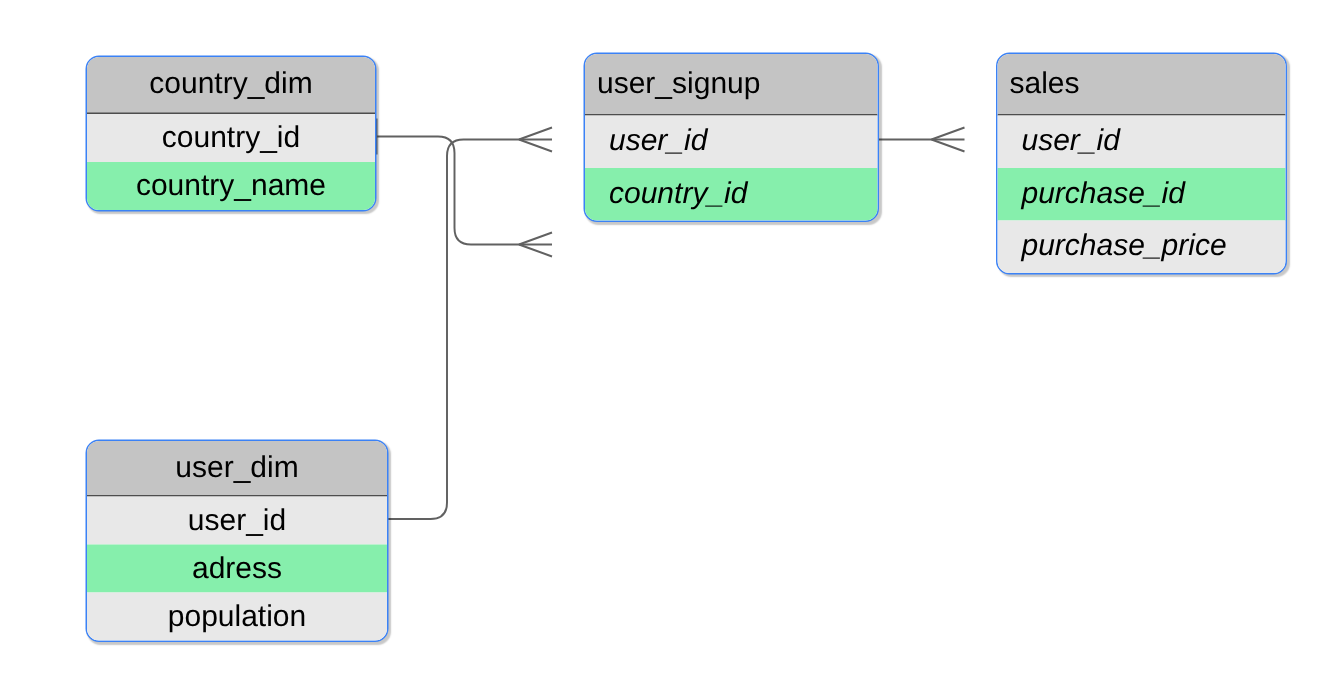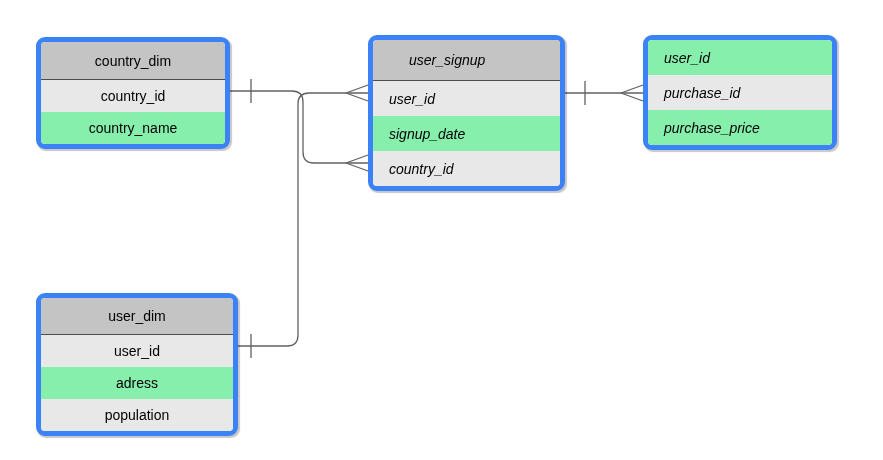--- a/index.html
+++ b/index.html
@@ -10,28 +10,29 @@
   }
   .canvas {
     position: relative;
     width: 883px;
     height: 460px;
     background: #ffffff;
     overflow: hidden;
   }
   .entity {
     position: absolute;
-    border: 5px solid #3b82f6;
+    border: 1px solid #3b82f6;
     border-radius: 9px;
     background: #ffffff;
     overflow: hidden;
     box-shadow: 1.5px 1.5px 1px rgba(0,0,0,0.22);
-    font-size: 14px;
+    font-size: 20px;
     color: #000000;
     box-sizing: border-box;
+    margin-left: 21px;
   }
   .entity .hdr {
     background: #c4c4c4;
     border-bottom: 1px solid #4d4d4d;
     display: flex;
     align-items: center;
     justify-content: center;
     box-sizing: border-box;
   }
   .entity .row {
@@ -45,22 +46,21 @@
 
   
   .entity.plain .hdr { height: 38px; }
   .entity.plain .row { height: 32px; }
   #tbl-user-dim .hdr { height: 37px; }
 
   
   .entity.italic .hdr {
     height: 41px;
     justify-content: flex-start;
-    padding-left: 36px;
-    font-style: italic;
+    padding-left: 8px;
   }
   .entity.italic .row {
     height: 35px;
     justify-content: flex-start;
     padding-left: 16px;
     font-style: italic;
   }
 
   #tbl-country-dim { left: 36px;  top: 37px;  width: 194px; }
   #tbl-user-signup { left: 368px; top: 35px;  width: 197px; }
@@ -105,25 +105,25 @@
 
   <div class="entity plain" id="tbl-country-dim">
     <div class="hdr">country_dim</div>
     <div class="row">country_id</div>
     <div class="row">country_name</div>
   </div>
 
   <div class="entity italic" id="tbl-user-signup">
     <div class="hdr">user_signup</div>
     <div class="row">user_id</div>
-    <div class="row">signup_date</div>
     <div class="row">country_id</div>
   </div>
 
   <div class="entity italic" id="tbl-sales">
+    <div class="hdr">sales</div>
     <div class="row">user_id</div>
     <div class="row">purchase_id</div>
     <div class="row">purchase_price</div>
   </div>
 
   <div class="entity plain" id="tbl-user-dim">
     <div class="hdr">user_dim</div>
     <div class="row">user_id</div>
     <div class="row">adress</div>
     <div class="row">population</div>

